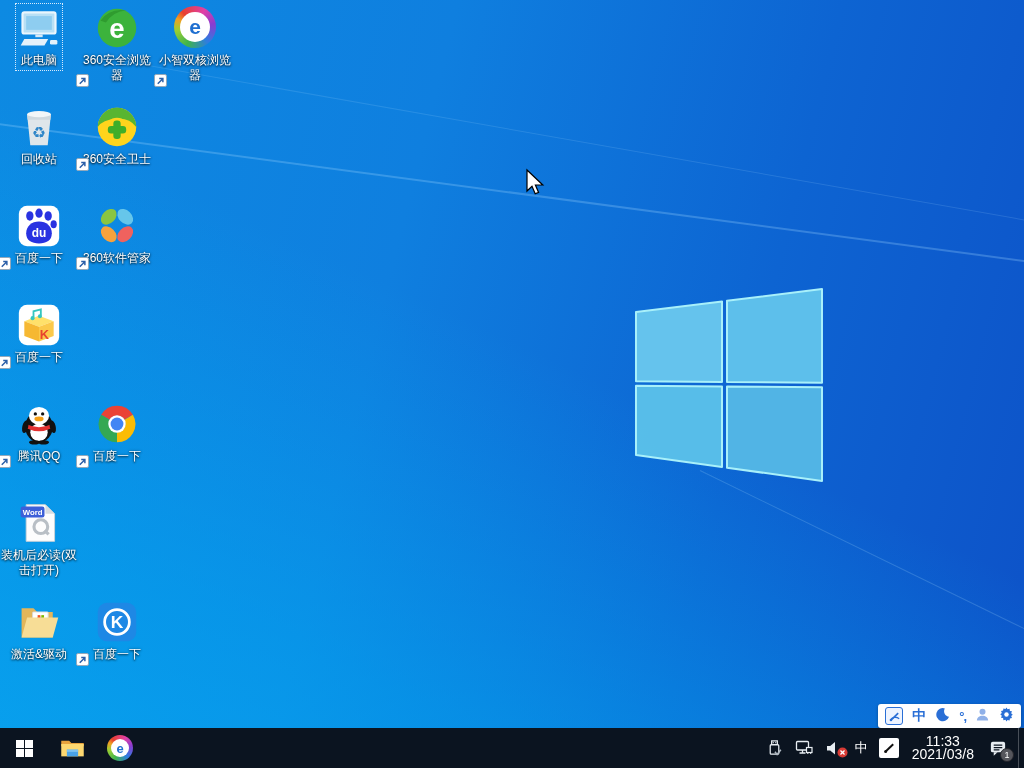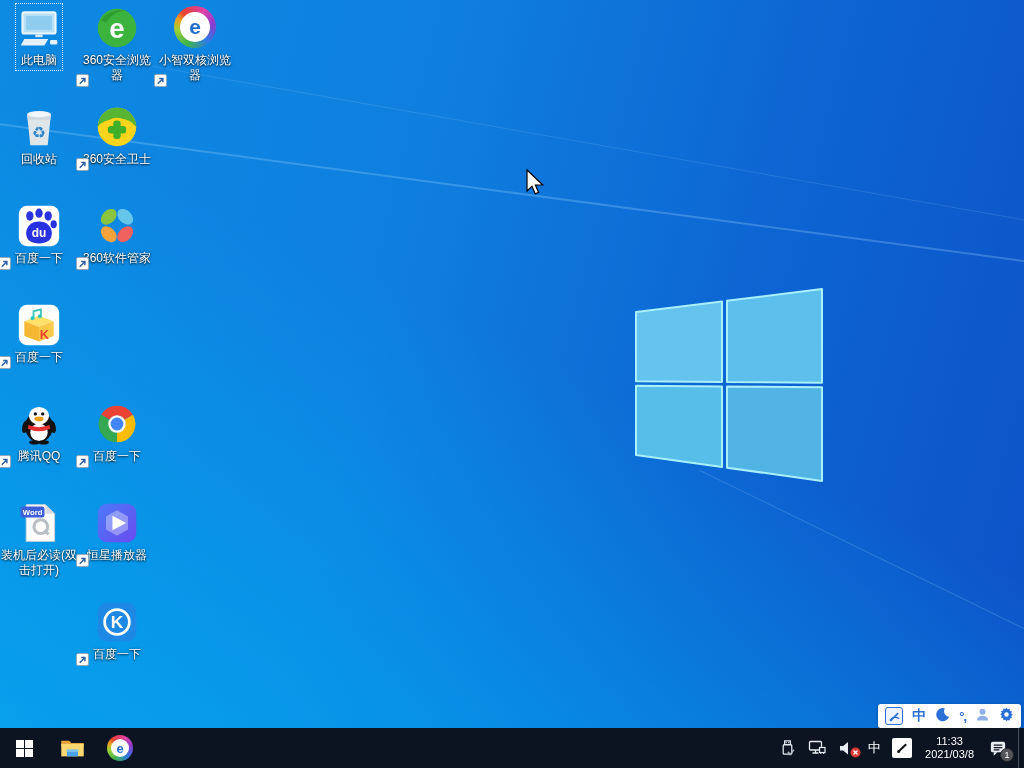--- a/index.html
+++ b/index.html
@@ -51,21 +51,21 @@
   .startgrid{width:17px;height:17px;display:grid;grid-template-columns:8px 8px;grid-template-rows:8px 8px;gap:1px;}
   .startgrid i{background:#fff;}
   .tb-ring{width:26px;height:26px;border-radius:50%;position:relative;
     background:conic-gradient(from -40deg,#e8402e,#e040a8 70deg,#8a3cd0 120deg,#2e7de0 180deg,#3fb44c 245deg,#9ccf33 300deg,#f0a022 335deg,#e8402e 360deg);}
   .tb-ring .in{position:absolute;left:4px;top:4px;width:18px;height:18px;border-radius:50%;background:#fff;
     display:flex;align-items:center;justify-content:center;color:#1f6fd0;font-weight:bold;font-size:13px;}
   .tray{margin-left:auto;display:flex;align-items:center;height:40px;}
   .tray-item{height:40px;display:flex;align-items:center;justify-content:center;padding:0 5px;}
   .tray-zh{font-size:13px;color:#fff;padding:0 6px;}
   .ime-tray{width:20px;height:20px;background:#fff;border-radius:2px;display:flex;align-items:center;justify-content:center;}
-  .clock{font-size:11px;line-height:13px;text-align:center;padding:0 8px;}
+  .clock{font-size:14px;line-height:13px;text-align:center;padding:0 8px;}
   .notif{position:relative;padding:0 10px 0 6px;height:40px;display:flex;align-items:center;}
   .badge{position:absolute;right:4px;bottom:6px;width:14px;height:14px;border-radius:50%;background:#55565c;
     border:1px solid #23242a;color:#fff;font-size:9px;display:flex;align-items:center;justify-content:center;box-sizing:border-box;}
   .showdesk{width:5px;height:40px;border-left:1px solid rgba(255,255,255,.25);}
 </style>
 </head>
 <body>
 
 <div class="screen">
 
@@ -192,20 +192,36 @@
             <circle cx="26" cy="28" r="7.5" fill="none" stroke="#b9bfc5" stroke-width="3.4"></circle>
             <path d="M30 32 l4.5 4.5" stroke="#b9bfc5" stroke-width="3.4"></path>
             <rect x="4" y="6" width="26" height="12" rx="2.5" fill="#3d5fd8"></rect>
             <text x="17" y="15" font-size="8.5" font-weight="bold" text-anchor="middle" fill="#fff">Word</text>
           </svg>
         </div>
         <div class="lbl">装机后必读(双击打开)</div>
       </div>
     </div>
 
+    <div class="cell" style="left:0px;top:598px">
+      <div class="inner">
+        <div class="art">
+          <svg width="44" height="44" viewBox="0 0 48 48">
+            <path d="M5 9 h13 l4 4 h17 v28 H5 Z" fill="#e3b65a"></path>
+            <rect x="17" y="13" width="17" height="24" rx="1" fill="#fff" stroke="#d8d8d8"></rect>
+            <circle cx="25" cy="22" r="4" fill="#c9ced4"></circle>
+              <rect x="21" y="27" width="8" height="7" rx="2" fill="#c9ced4"></rect>
+            <rect x="22.5" y="16.5" width="3" height="3" fill="#f25022"></rect>
+              <rect x="26.5" y="16.5" width="3" height="3" fill="#7fba00"></rect>
+            <path d="M5 41 L11 19 H45 L39 41 Z" fill="#f7dd96"></path>
+          </svg>
+        </div>
+        <div class="lbl">激活&amp;驱动</div>
+      </div>
+    </div>
 
     <div class="cell" style="left:78px;top:4px">
       <div class="inner">
         <div class="art">
           <svg width="44" height="44" viewBox="0 0 48 48">
             <circle cx="24" cy="24" r="21" fill="#3cb33c"></circle>
             <path d="M6 16 Q16 2 34 5 Q20 6 12 18 Z" fill="#2f9c2f"></path>
             <text x="24" y="35" font-size="30" font-weight="bold" text-anchor="middle" fill="#fff">e</text>
           </svg>
         </div>
@@ -271,43 +287,20 @@
         </div>
         <span class="sc">
             <svg width="11" height="11" viewBox="0 0 12 12">
               <path d="M3 9.5 L8.5 4 M4.6 3.8 h4 v4" stroke="#2b5fa8" stroke-width="1.6" fill="none"></path>
             </svg>
           </span>
         <div class="lbl">百度一下</div>
       </div>
     </div>
 
-    <div class="cell" style="left:78px;top:499px">
-      <div class="inner">
-        <div class="art">
-          <svg width="44" height="44" viewBox="0 0 48 48">
-            <defs>
-                <linearGradient id="spg" x1="0" y1="0" x2="1" y2="1">
-              <stop offset="0" stop-color="#4a7bf7"></stop>
-                  <stop offset="1" stop-color="#6a4af0"></stop>
-                </linearGradient>
-              </defs>
-            <rect x="3" y="3" width="42" height="42" rx="10" fill="url(#spg)"></rect>
-            <polygon points="24,10 36,17 36,31 24,38 12,31 12,17" fill="rgba(255,255,255,.35)"></polygon>
-            <polygon points="19,16 34,24 19,32" fill="#fff"></polygon>
-          </svg>
-        </div>
-        <span class="sc">
-            <svg width="11" height="11" viewBox="0 0 12 12">
-              <path d="M3 9.5 L8.5 4 M4.6 3.8 h4 v4" stroke="#2b5fa8" stroke-width="1.6" fill="none"></path>
-            </svg>
-          </span>
-        <div class="lbl">恒星播放器</div>
-      </div>
-    </div>
 
     <div class="cell" style="left:78px;top:598px">
       <div class="inner">
         <div class="art">
           <svg width="44" height="44" viewBox="0 0 48 48">
             <rect x="3" y="3" width="42" height="42" rx="10" fill="#1e88e5"></rect>
             <circle cx="24" cy="24" r="13.5" fill="none" stroke="#fff" stroke-width="3"></circle>
             <text x="24" y="31" font-size="19" font-weight="bold" text-anchor="middle" fill="#fff">K</text>
           </svg>
         </div>

